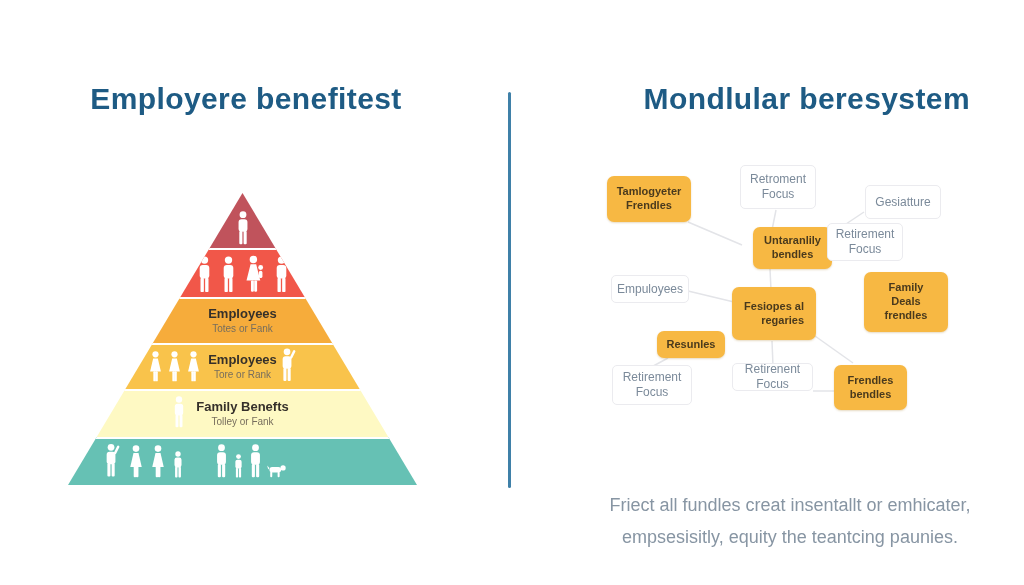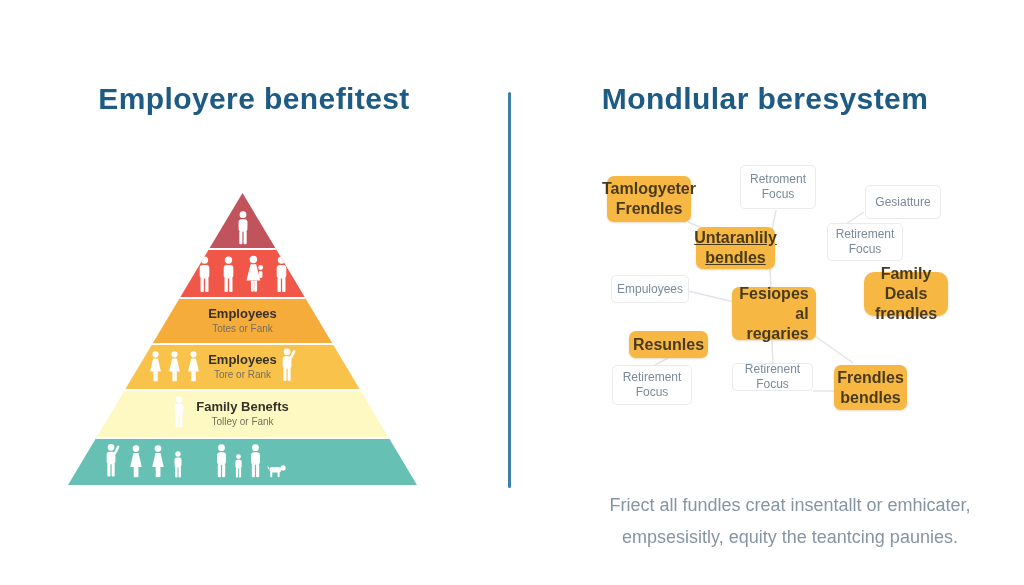--- a/index.html
+++ b/index.html
@@ -4,22 +4,22 @@
 <style>
   html,body{margin:0;padding:0;background:#fff;}
   .stage{
     position:relative;width:1024px;height:585px;background:#ffffff;overflow:hidden;
     font-family:"Liberation Sans","DejaVu Sans",sans-serif;
   }
   .panel-title{
     position:absolute;top:82px;margin:0;font-size:30px;font-weight:700;
     color:#1e5b84;text-align:center;letter-spacing:.4px;
   }
-  .title-left{left:64px;width:380px;}
-  .title-right{left:572px;width:386px;}
+  .title-left{left:56px;width:380px;}
+  .title-right{left:584px;width:386px;text-align:right;}
   .divider{
     position:absolute;left:508px;top:92px;width:3px;height:396px;
     background:#3f80a8;border-radius:2px;
   }
   
   .pyramid{
     position:absolute;left:68px;top:193px;width:349px;height:292px;
     -webkit-clip-path:polygon(50% 0,100% 100%,0 100%);
     clip-path:polygon(50% 0,100% 100%,0 100%);
   }
@@ -37,21 +37,21 @@
   .t5-icon{position:absolute;left:104px;bottom:9px;}
   .t6-left{position:absolute;left:35px;bottom:7px;display:flex;gap:6px;align-items:flex-end;}
   .t6-right{position:absolute;left:146px;bottom:7px;display:flex;gap:4px;align-items:flex-end;}
   
   .connectors{position:absolute;left:0;top:0;width:1024px;height:585px;}
   .node{
     position:absolute;display:flex;align-items:center;justify-content:center;
     text-align:center;box-sizing:border-box;line-height:1.25;padding:2px 12px;
   }
   .node.orange{
-    background:#f7b843;border-radius:7px;color:#4a3a1d;font-weight:700;font-size:16px;
+    background:#f7b843;border-radius:7px;color:#4a3a1d;font-weight:700;font-size:11px;
     box-shadow:0 1px 2px rgba(160,110,20,.25);
   }
   .node.white{
     background:#ffffff;border:1px solid #ebebef;border-radius:5px;
     color:#7b8a9a;font-weight:500;font-size:12px;
   }
   .footer-note{
     position:absolute;left:578px;top:490px;width:424px;text-align:center;
     font-size:18px;color:#8795a3;line-height:1.75;
   }
@@ -236,26 +236,26 @@
       <line x1="772" y1="341" x2="773" y2="366"></line>
       <line x1="815" y1="336" x2="853" y2="363"></line>
       <line x1="668" y1="358" x2="646" y2="370"></line>
       <line x1="813" y1="391" x2="837" y2="391"></line>
     </g>
   </svg>
 
   <div class="node orange" style="left:607px;top:176px;width:84px;height:46px;">Tamlogyeter Frendles</div>
   <div class="node white" style="left:740px;top:165px;width:76px;height:44px;">Retroment Focus</div>
   <div class="node white" style="left:865px;top:185px;width:76px;height:34px;">Gesiatture</div>
-  <div class="node orange" style="left:696px;top:227px;width:79px;height:42px;text-decoration:underline;">Untaranlily bendles</div>
+  <div class="node orange" style="left:753px;top:227px;width:79px;height:42px;">Untaranlily bendles</div>
   <div class="node white" style="left:827px;top:223px;width:76px;height:38px;">Retirement Focus</div>
   <div class="node white" style="left:611px;top:275px;width:78px;height:28px;">Empuloyees</div>
   <div class="node orange" style="left:732px;top:287px;width:84px;height:53px;text-align:right;">Fesiopes al regaries</div>
-  <div class="node orange" style="left:864px;top:272px;width:84px;height:44px;border-radius:10px;">Family Deals frendles</div>
-  <div class="node orange" style="left:629px;top:331px;width:79px;height:27px;">Resunles</div>
+  <div class="node orange" style="left:864px;top:272px;width:84px;height:60px;">Family Deals frendles</div>
+  <div class="node orange" style="left:657px;top:331px;width:68px;height:27px;">Resunles</div>
   <div class="node white" style="left:612px;top:365px;width:80px;height:40px;">Retirement Focus</div>
   <div class="node white" style="left:732px;top:363px;width:81px;height:28px;">Retirenent Focus</div>
   <div class="node orange" style="left:834px;top:365px;width:73px;height:45px;">Frendles bendles</div>
 
   <div class="footer-note">
     <div>Friect all fundles creat insentallt or emhicater,</div>
     <div>empsesisitly, equity the teantcing paunies.</div>
   </div>
 
 </div>

